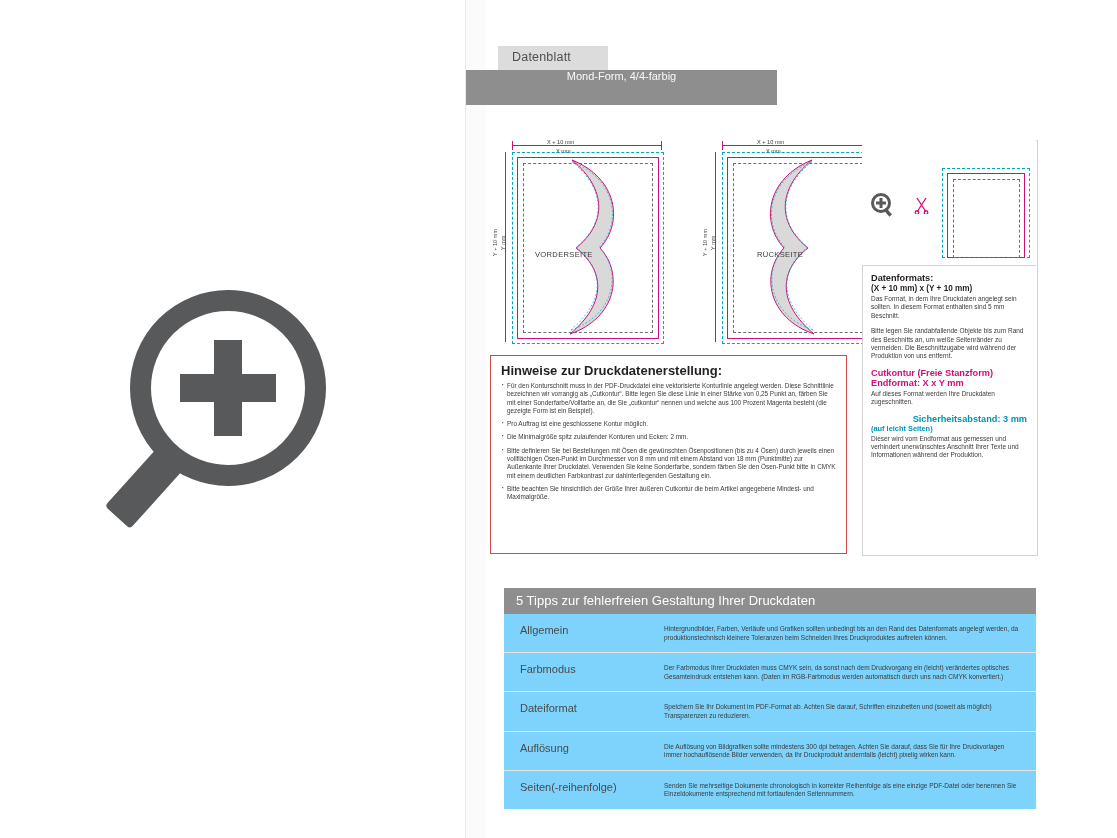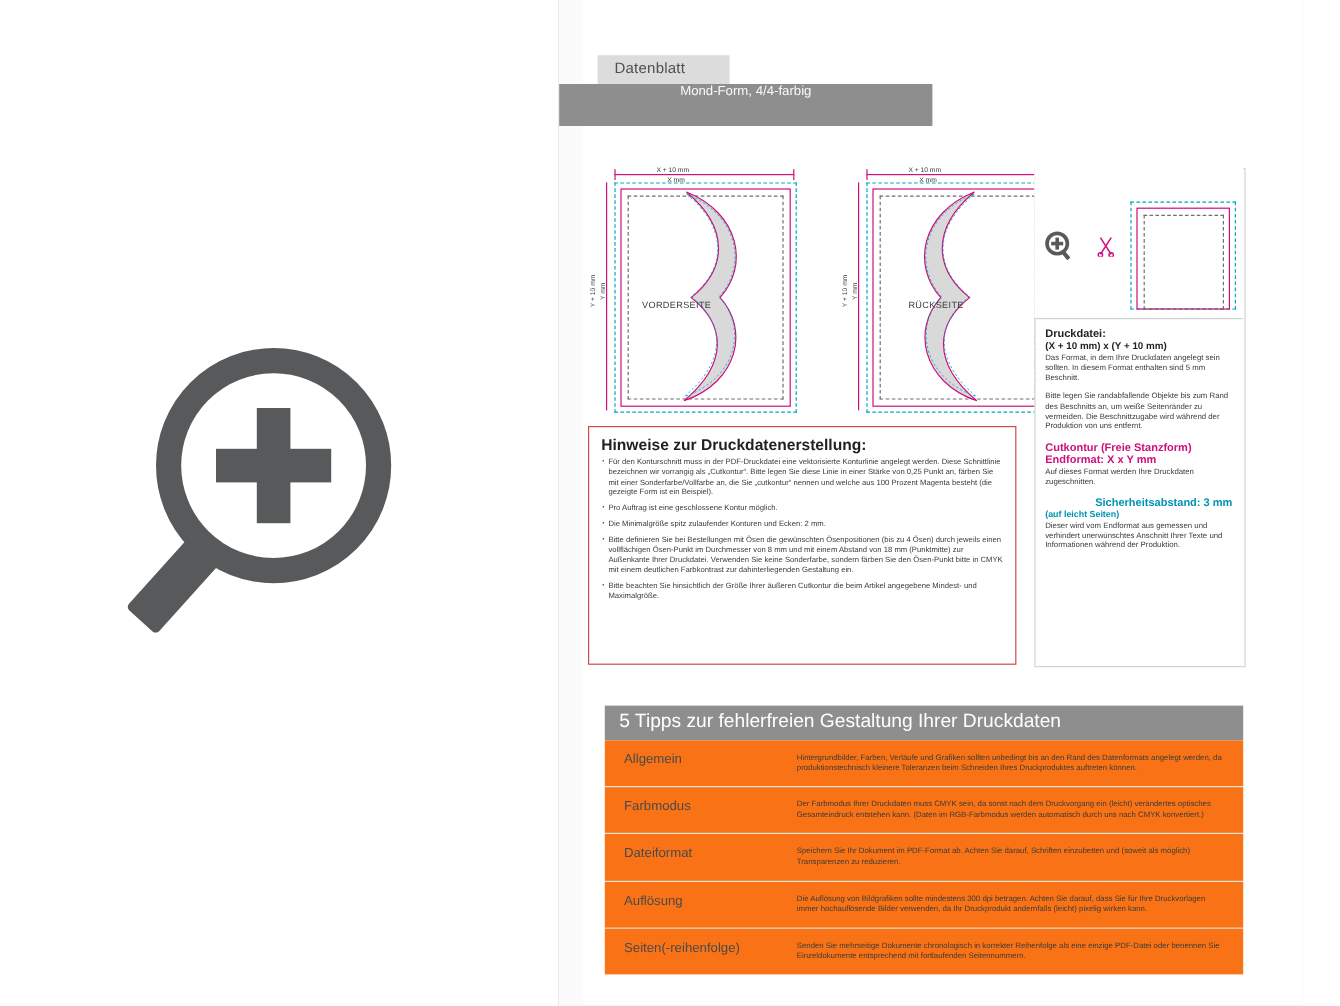--- a/index.html
+++ b/index.html
@@ -45,22 +45,22 @@
 
   
   #hinweise{position:absolute;left:490px;top:355px;width:355px;height:197px;border:1px solid #d24a4a;background:#ffffff;}
   #hinweise .hw-title{font-size:13px;font-weight:bold;padding:7px 10px 4px 10px;color:#231f20;}
   #hinweise ul{list-style:none;margin:0;padding:0 10px 0 10px;}
   #hinweise li{font-size:6.4px;line-height:8.3px;color:#3a3a3a;margin-bottom:5px;padding-left:6px;position:relative;}
   #hinweise li:before{content:"\00B7";position:absolute;left:0;top:-1px;font-size:10px;color:#3a3a3a;}
 
   
   #tips{position:absolute;left:504px;top:588px;width:532px;}
-  #tips-head{background:#8e8e8e;color:#ffffff;font-size:16px;padding:5px 15px 6px 12px;}
-  .tip-row{display:flex;border-bottom:1px solid #e4e4e4;background:#f97316;}
+  #tips-head{background:#8e8e8e;color:#ffffff;font-size:13px;padding:5px 15px 6px 12px;}
+  .tip-row{display:flex;border-bottom:1px solid #e4e4e4;background:#7dd3fc;}
   .tip-row:last-child{border-bottom:none;}
   .tip-name{width:160px;flex:none;font-size:11px;color:#4a4a4a;padding:10px 0 10px 16px;box-sizing:border-box;}
   .tip-txt{flex:1;font-size:6.5px;line-height:8.6px;color:#3a3a3a;padding:11px 14px 10px 0;}
 
   
   .mini{position:absolute;}
 </style>
 </head>
 <body>
 
@@ -148,21 +148,21 @@
     <circle cx="12" cy="18.5" r="1.8" fill="none" stroke="#cf0f7b" stroke-width="1.2"></circle>
   </svg>
 
   <div style="position:absolute;left:80px;top:28px;width:86px;height:88px;border:1px dashed #00a7c4;"></div>
   <div style="position:absolute;left:85px;top:33px;width:76px;height:83px;border:1px solid #cf0f7b;"></div>
   <div style="position:absolute;left:91px;top:39px;width:65px;height:77px;border:1px dashed #6f6f6f;"></div>
 </div>
 
 <div style="position:absolute;left:862px;top:265px;width:174px;">
   <div class="ib-pad">
-    <div class="ib-h">Druckdatei:</div>
+    <div class="ib-h">Datenformats:</div>
     <div class="ib-sub">(X + 10 mm) x (Y + 10 mm)</div>
     <div class="ib-p">Das Format, in dem Ihre Druckdaten angelegt sein sollten. In diesem Format enthalten sind 5 mm Beschnitt.</div>
     <div class="ib-p">Bitte legen Sie randabfallende Objekte bis zum Rand des Beschnitts an, um weiße Seitenränder zu vermeiden. Die Beschnittzugabe wird während der Produktion von uns entfernt.</div>
     <div class="ib-h-pink">Cutkontur (Freie Stanzform)</div>
     <div class="ib-h-pink" style="margin-bottom:2px;">Endformat: X x Y mm</div>
     <div class="ib-p">Auf dieses Format werden Ihre Druckdaten zugeschnitten.</div>
     <div class="ib-h-blue">Sicherheitsabstand: 3 mm</div>
     <div class="ib-sub-blue">(auf leicht Seiten)</div>
     <div class="ib-p">Dieser wird vom Endformat aus gemessen und verhindert unerwünschtes Anschnitt Ihrer Texte und Informationen während der Produktion.</div>
   </div>

